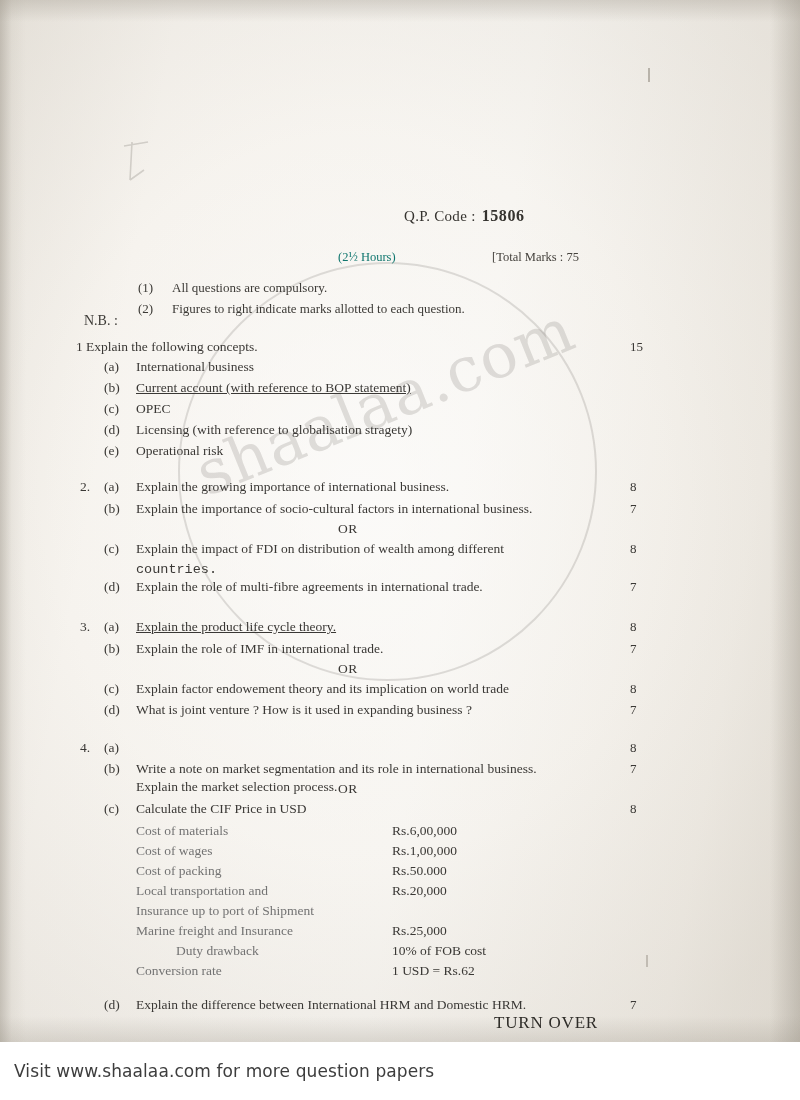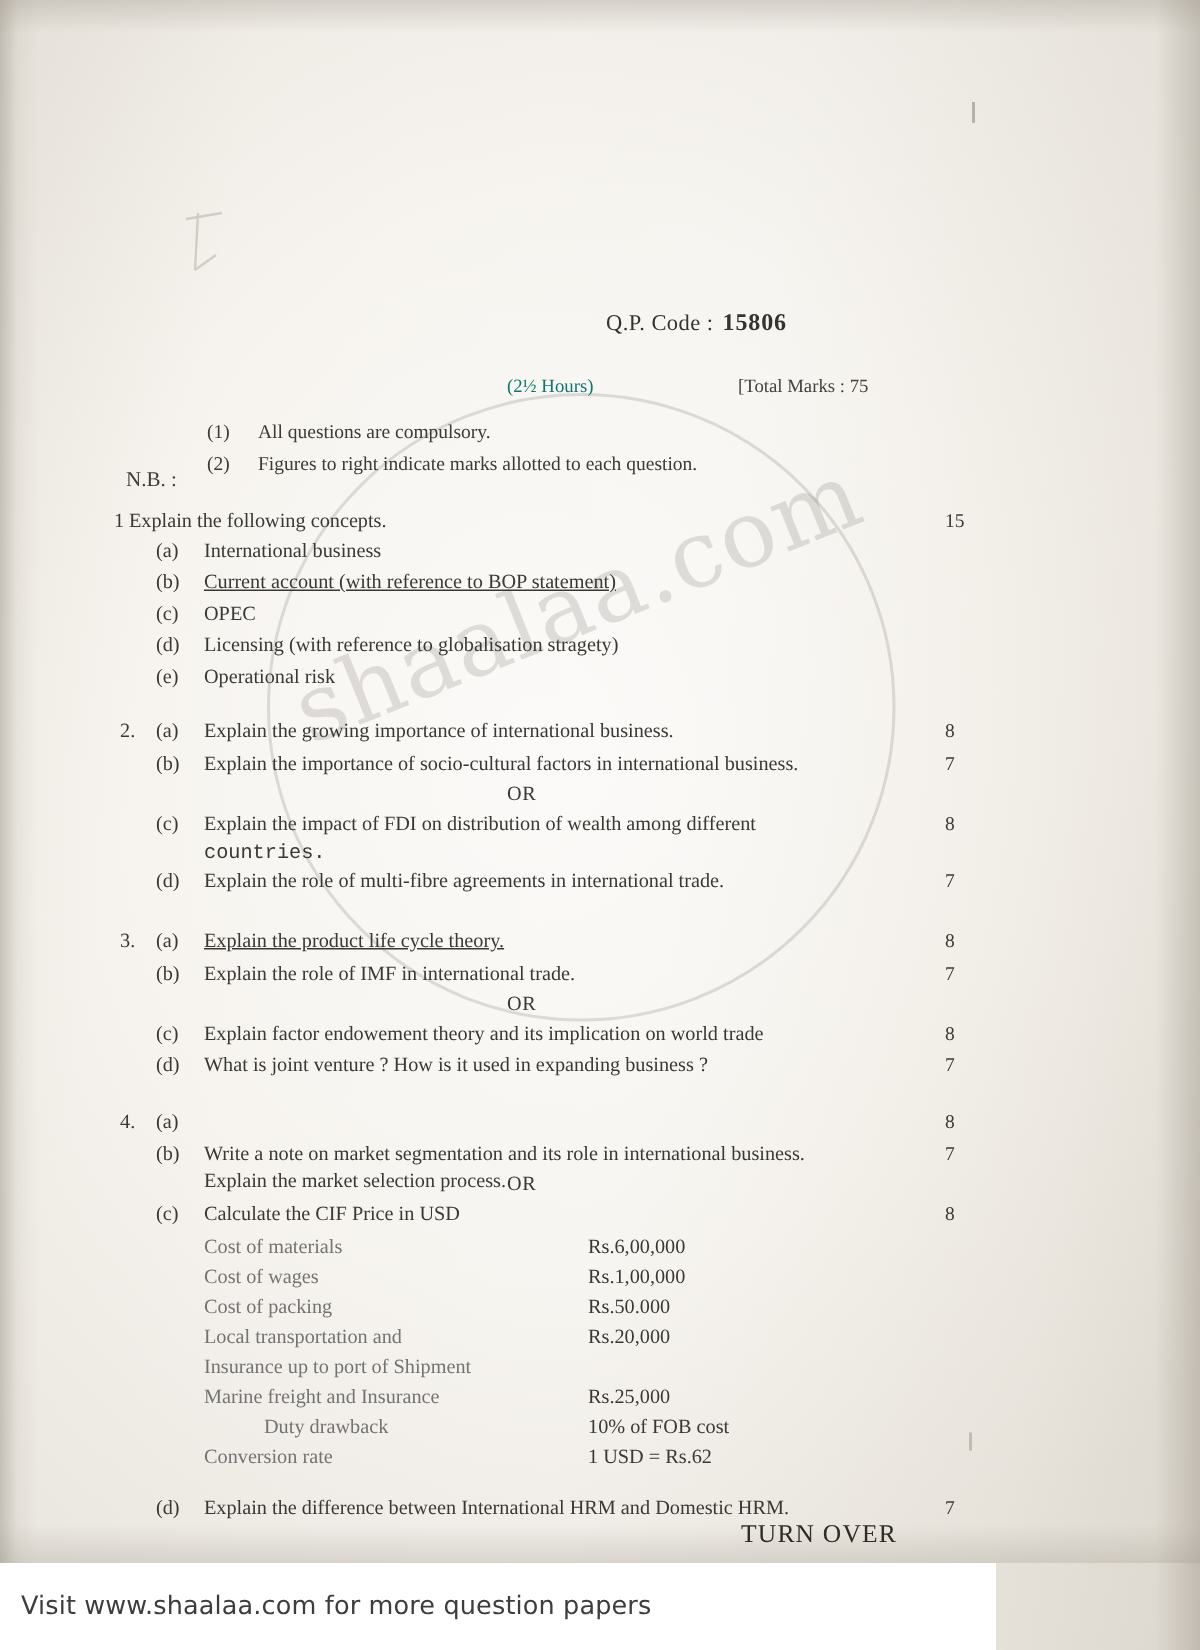--- a/index.html
+++ b/index.html
@@ -214,21 +214,21 @@
     font-family: "Liberation Serif", serif;
     font-size: 17px;
     color: #2e2c28;
     letter-spacing: 0.8px;
   }
 
   .footer {
     position: absolute;
     left: 0;
     bottom: 0;
-    width: 664px;
+    width: 800px;
     height: 58px;
     background: #ffffff;
     display: flex;
     align-items: center;
   }
   .footer-text {
     font-family: "DejaVu Sans", sans-serif;
     font-size: 17px;
     color: #3d3d3d;
     padding-left: 14px;

